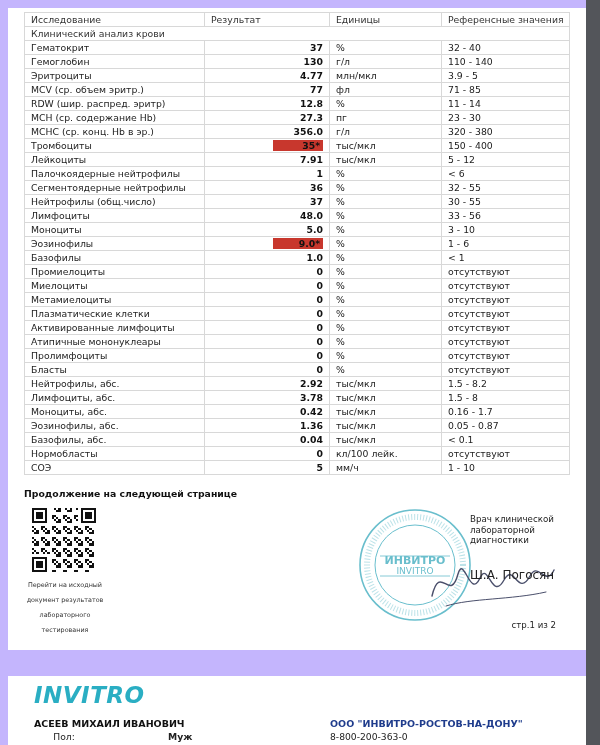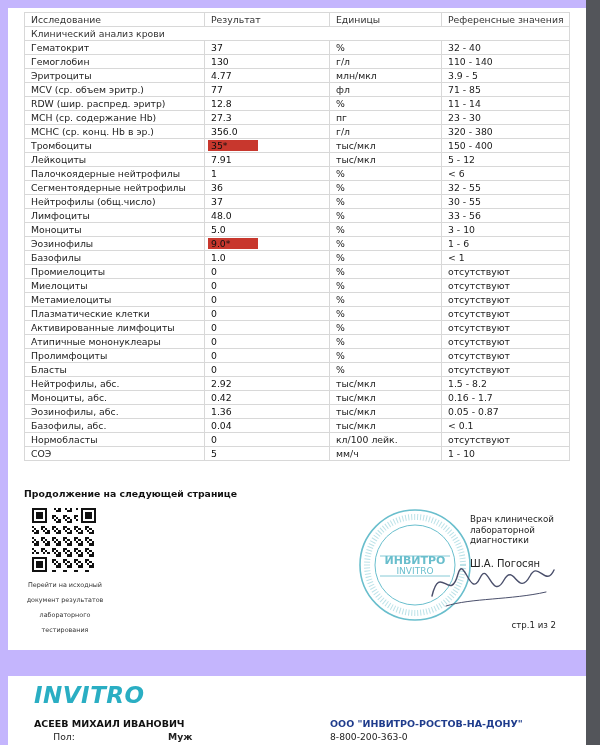--- a/index.html
+++ b/index.html
@@ -11,33 +11,33 @@
   .scroll-strip { position:absolute; right:0; top:0; width:14px; height:745px; background:#53555a; }
   .page { position:absolute; left:8px; width:578px; background:#ffffff; overflow:hidden; }
   .page1 { top:8px; height:642px; }
   .page2 { top:676px; height:69px; }
 
   table.results { border-collapse:collapse; table-layout:fixed; width:545px; margin:4px 0 0 16px; }
   table.results td, table.results th { border:1px solid #d8d8d8; padding:1px 6px; font-size:9.3px; line-height:11px; overflow:hidden; white-space:nowrap; }
   table.results th { text-align:left; font-weight:400; color:#333; }
   th.section { font-weight:700; color:#111; }
   td.c-name { color:#222; }
-  td.c-res  { color:#111; font-weight:400; }
+  td.c-res  { color:#111; font-weight:700;text-align:right; }
   td.c-unit { color:#222; }
   td.c-ref  { color:#222; }
   .res.flagged { background:var(--flag-bg,#c8372d); display:inline-block; min-width:50px; padding:0 3px; margin-left:-3px; }
 
   .continuation { position:absolute; left:16px; top:480px; font-size:9.3px; font-weight:700; color:#111; }
 
   .qr-wrap { position:absolute; left:24px; top:500px; width:66px; }
   .qr-wrap svg { display:block; background:#fff; }
   .qr-caption { margin-top:6px; width:86px; margin-left:-10px; text-align:center; font-size:6.4px; line-height:15px; color:#333; }
 
   .doctor-block { position:absolute; left:462px; top:506px; width:112px; font-size:8.7px; line-height:10.6px; color:#222; }
-  .doctor-name { margin-top:13px; font-size:10px; color:#222; }
+  .doctor-name { margin-top:24px; font-size:12px; color:#222; }
 
   .stamp { position:absolute; left:348px; top:498px; width:118px; height:118px; opacity:.85; }
   .signature { position:absolute; left:418px; top:540px; width:135px; height:72px; }
 
   .page-indicator { position:absolute; right:30px; top:612px; font-size:8.6px; color:#222; }
 
   .logo { position:absolute; left:26px; top:6px; font-size:23px; font-weight:800; font-style:italic; color:var(--accent,#2aaec3); letter-spacing:.5px; }
   .patient-name { position:absolute; left:26px; top:42px; font-size:9.5px; font-weight:700; color:#111; }
   .p2row { position:absolute; font-size:9.2px; color:#222; }
   .p2label { display:inline-block; width:60px; }
@@ -213,20 +213,26 @@
             <td class="c-name">Бласты</td>
             <td class="c-res"><span class="res">0</span></td>
             <td class="c-unit">%</td>
             <td class="c-ref">отсутствуют</td>
           </tr>
           <tr>
             <td class="c-name">Нейтрофилы, абс.</td>
             <td class="c-res"><span class="res">2.92</span></td>
             <td class="c-unit">тыс/мкл</td>
             <td class="c-ref">1.5 - 8.2</td>
+          </tr>
+          <tr>
+            <td class="c-name">Лимфоциты, абс.</td>
+            <td class="c-res"><span class="res">3.78</span></td>
+            <td class="c-unit">тыс/мкл</td>
+            <td class="c-ref">1.5 - 8</td>
           </tr>
           <tr>
             <td class="c-name">Моноциты, абс.</td>
             <td class="c-res"><span class="res">0.42</span></td>
             <td class="c-unit">тыс/мкл</td>
             <td class="c-ref">0.16 - 1.7</td>
           </tr>
           <tr>
             <td class="c-name">Эозинофилы, абс.</td>
             <td class="c-res"><span class="res">1.36</span></td>

